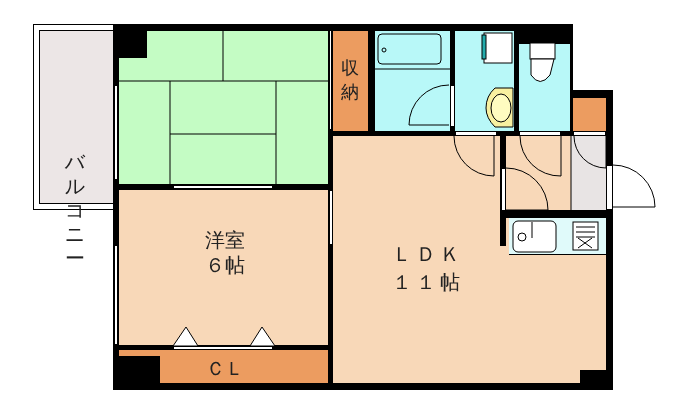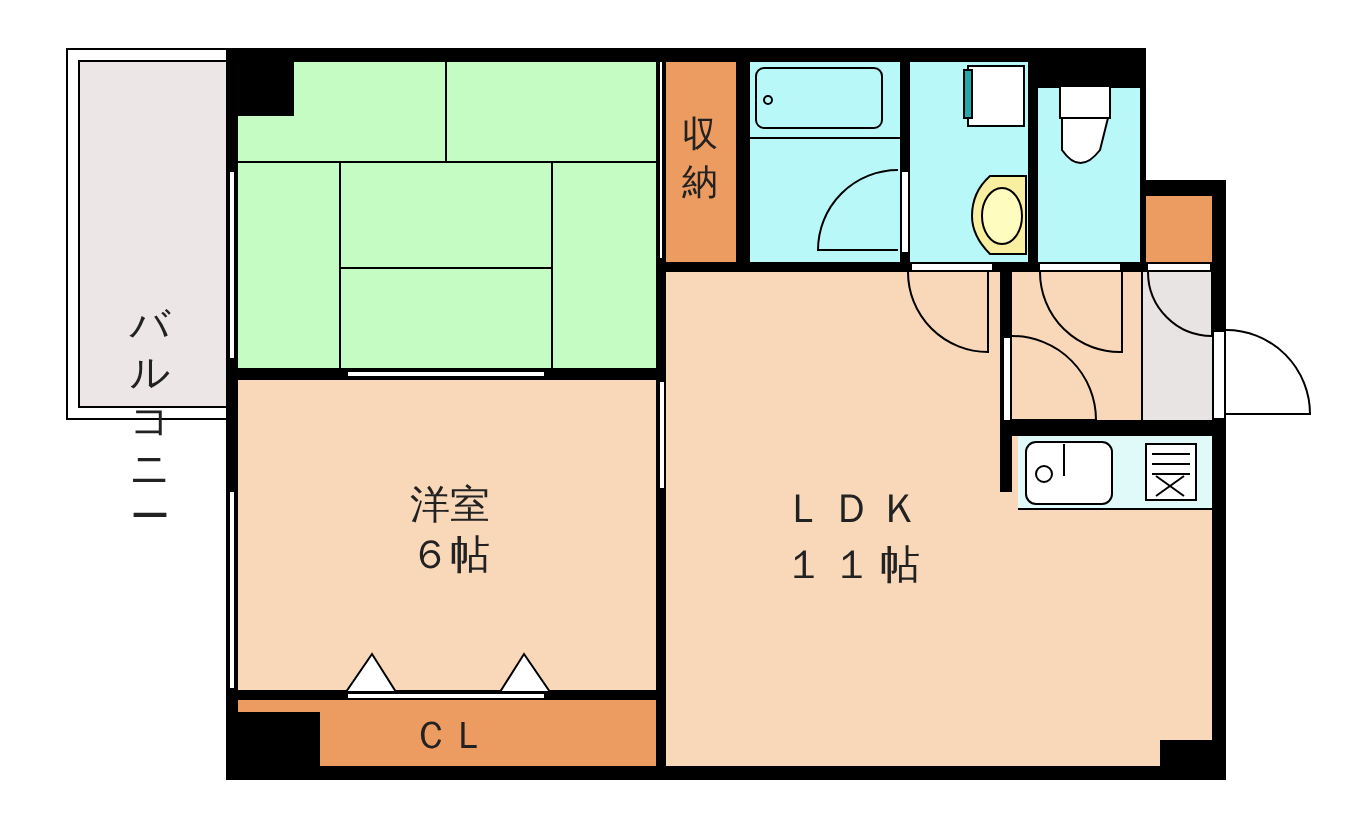--- a/index.html
+++ b/index.html
@@ -28,21 +28,21 @@
 
 <div class="abs" style="left:375px;top:30px;width:75px;height:101px;background:#b8f8f8;"></div>
 
 <div class="abs" style="left:455px;top:30px;width:59px;height:101px;background:#b8f8f8;"></div>
 
 <div class="abs" style="left:519px;top:44px;width:51px;height:87px;background:#b8f8f8;"></div>
 
 <div class="abs" style="left:573px;top:98px;width:33px;height:33px;background:#ec9c60;"></div>
 
 <div class="abs" style="left:119px;top:190px;width:209px;height:155px;background:#f8d8b8;"></div>
-<div class="label" style="left:180px;top:240px;width:90px;font-size:20px;line-height:25px;">洋室
+<div class="label" style="left:180px;top:228px;width:90px;font-size:20px;line-height:25px;">洋室
 ６帖</div>
 
 <div class="abs" style="left:119px;top:350px;width:209px;height:34px;background:#ec9c60;"></div>
 <div class="wall" style="left:113px;top:356px;width:47px;height:31px;"></div>
 <div class="label" style="left:190px;top:356px;width:70px;font-size:19px;">ＣＬ</div>
 
 <div class="abs" style="left:333px;top:136px;width:275px;height:248px;background:#f8d8b8;"></div>
 <div class="label" style="left:378px;top:240px;width:100px;font-size:20px;line-height:28px;letter-spacing:4px;">ＬＤＫ
 １１帖</div>
 

